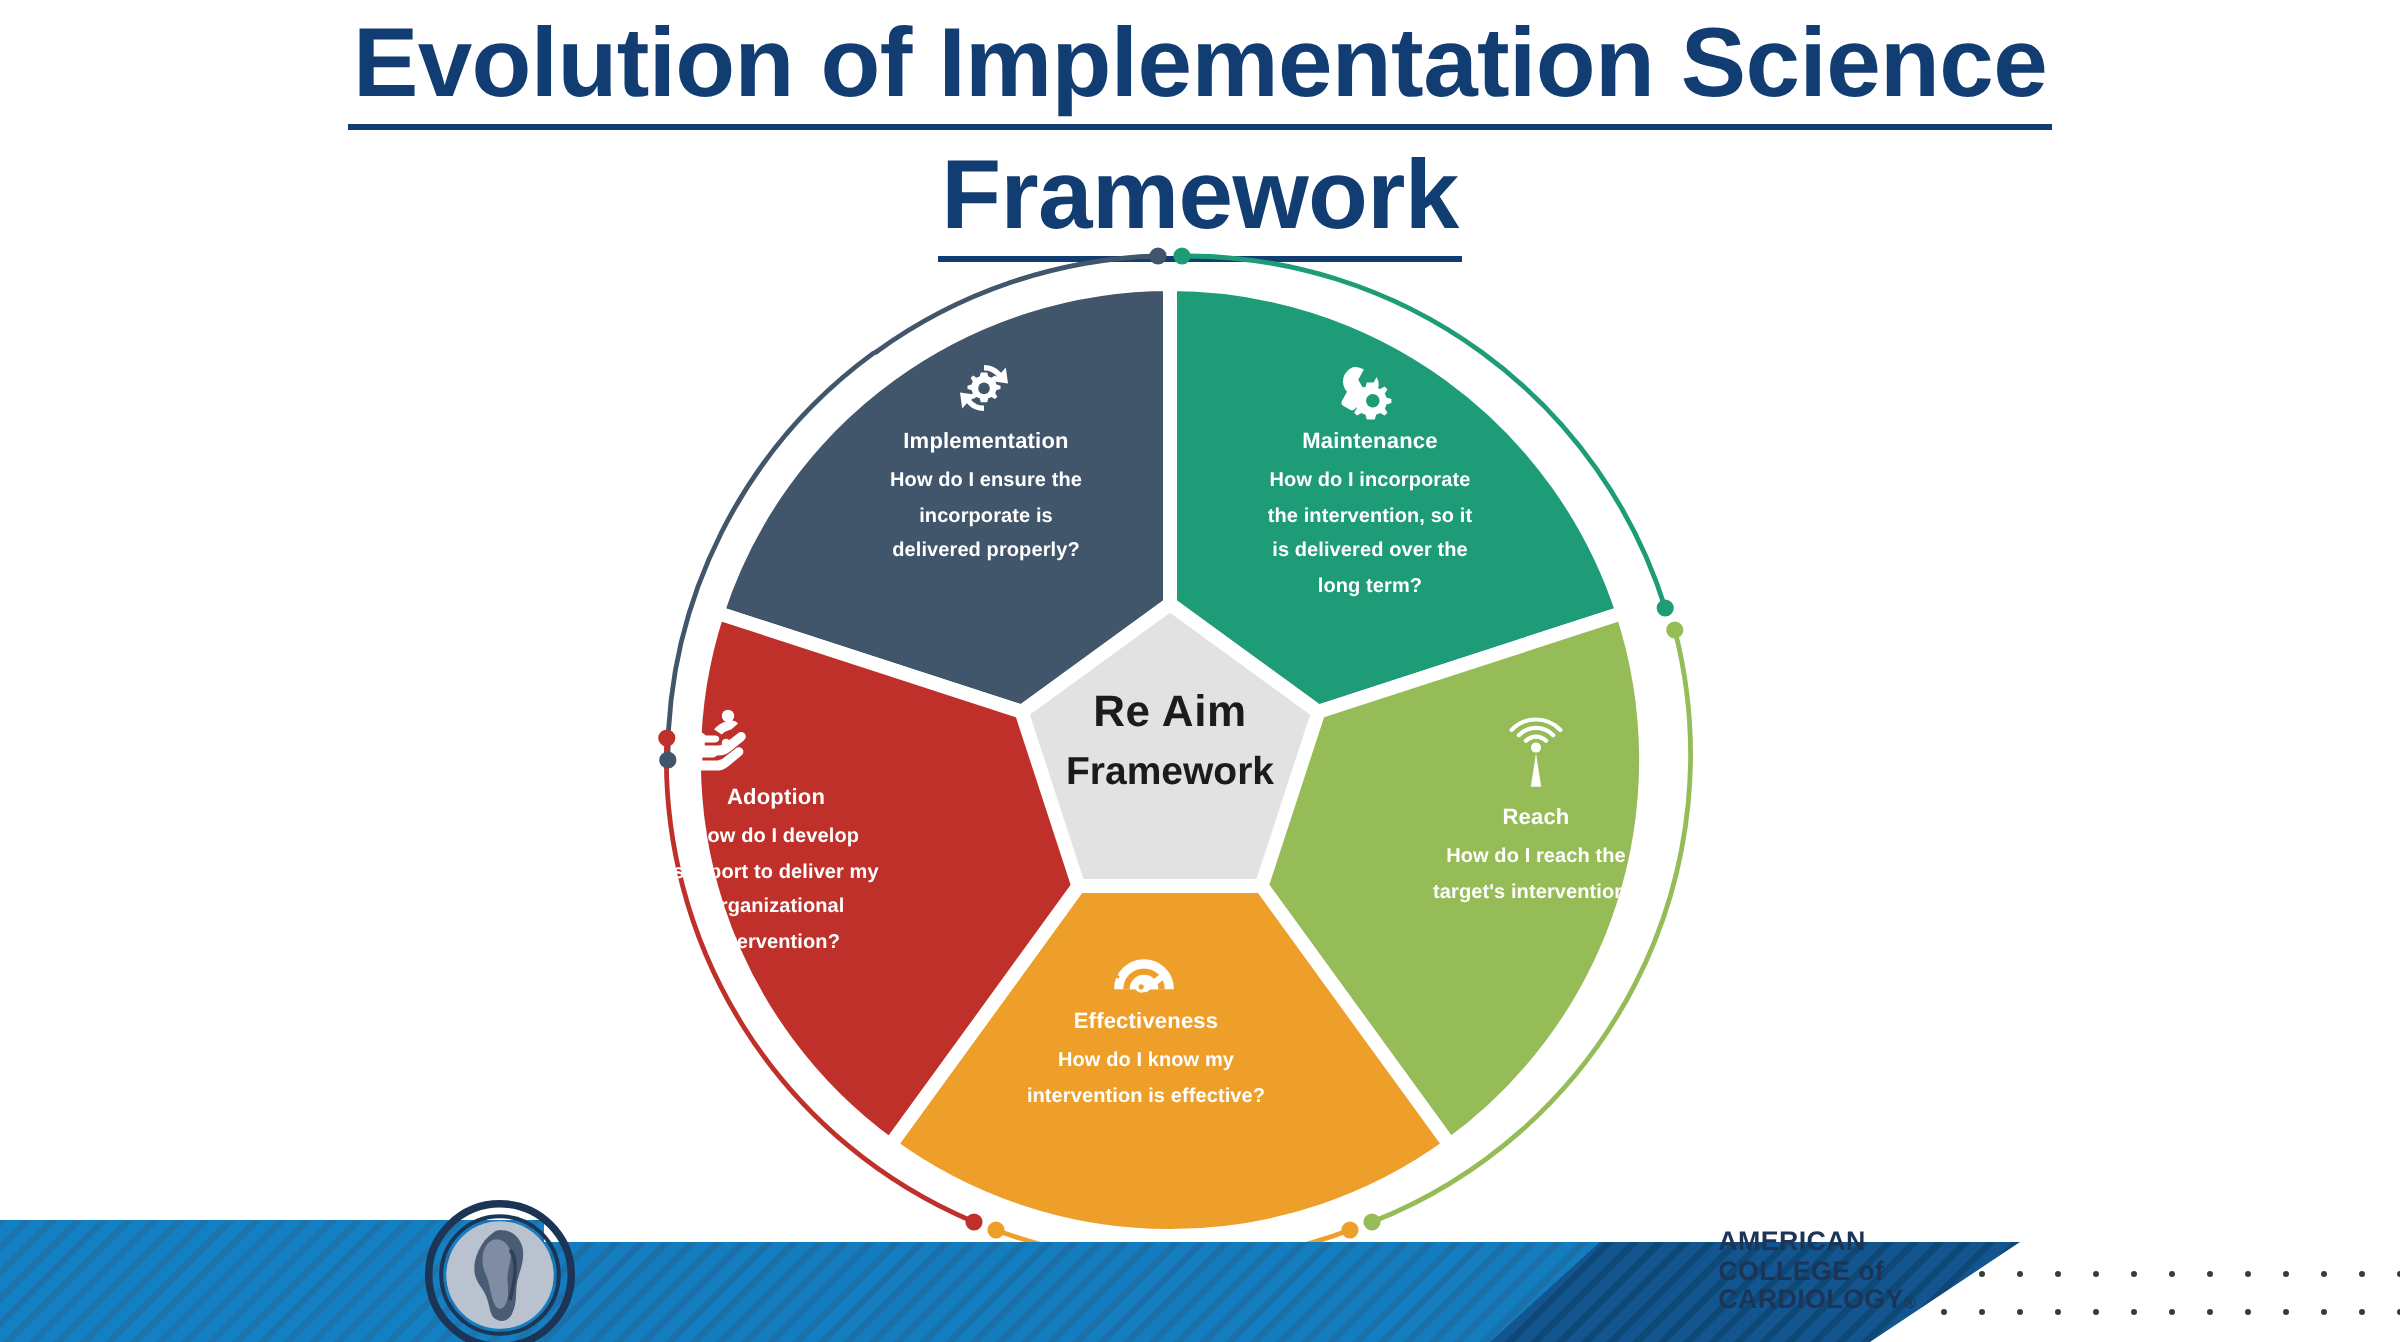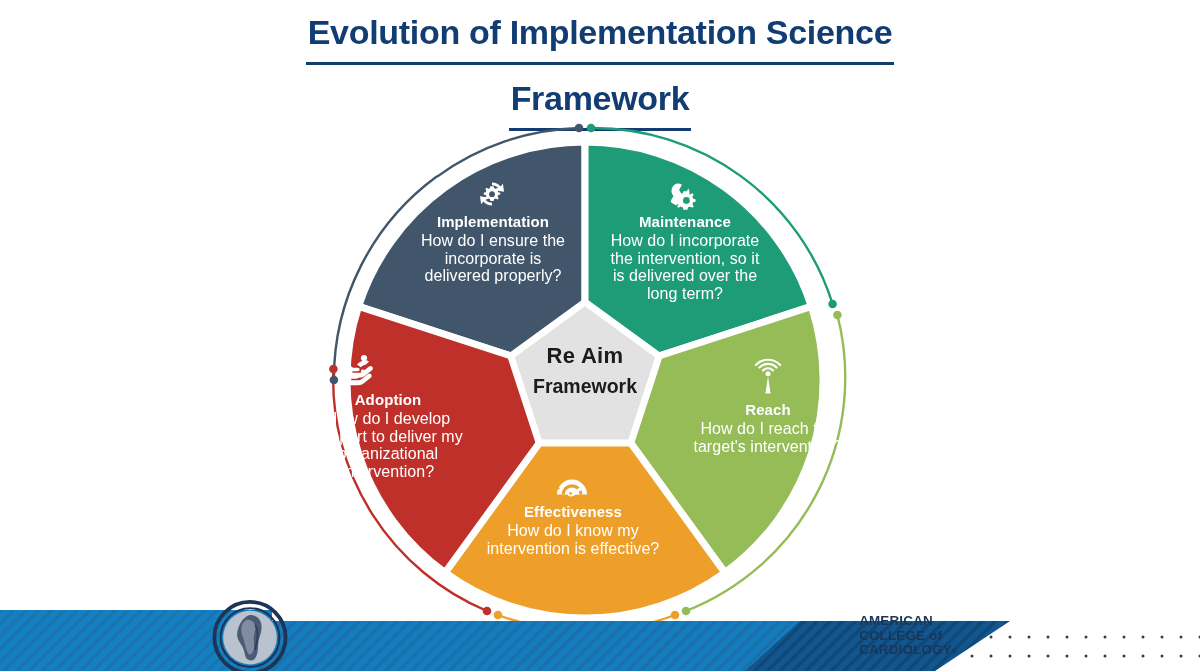--- a/index.html
+++ b/index.html
@@ -11,44 +11,44 @@
 
   
   .title-block{
     position:absolute;left:0;top:4px;width:1200px;text-align:center;
     pointer-events:none;
   }
   .title-line{
     display:inline-block;
     font-family:"Liberation Sans", sans-serif;
     font-weight:bold;
-    font-size:34px;
+    font-size:49px;
     line-height:57px;
     letter-spacing:-0.3px;
     color:#123D72;
     border-bottom:3px solid #123D72;
     padding:0 2px 1px 2px;
     white-space:nowrap;
   }
   .title-line.l2{margin-top:5px;}
 
   
   .wheel{position:absolute;left:220px;top:112px;width:730px;height:520px;}
   .wheel svg{display:block;width:730px;height:520px;overflow:visible;}
 
   .seg-label{
     position:absolute;text-align:center;color:#ffffff;
     pointer-events:none;
   }
   .seg-title{
-    font-weight:bold;font-size:15px;line-height:19px;
+    font-weight:bold;font-size:11px;line-height:19px;
     margin:0 0 1px 0;letter-spacing:.1px;
   }
   .seg-desc{
-    font-size:16px;line-height:17.6px;font-weight:400;
+    font-size:10px;line-height:17.6px;font-weight:700;
     letter-spacing:.05px;
   }
 
   .center-label{
     position:absolute;text-align:center;color:#1b1b1b;pointer-events:none;
   }
   .center-t1{font-weight:bold;font-size:22px;line-height:31px;letter-spacing:.3px;}
   .center-t2{font-weight:bold;font-size:19.5px;line-height:24px;margin-top:3px;}
 
   

